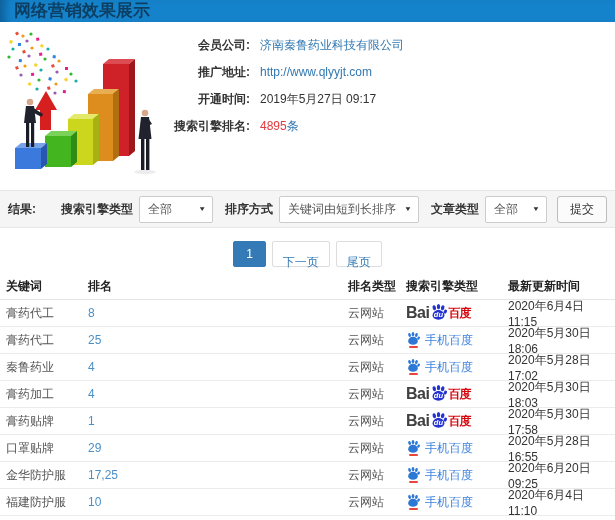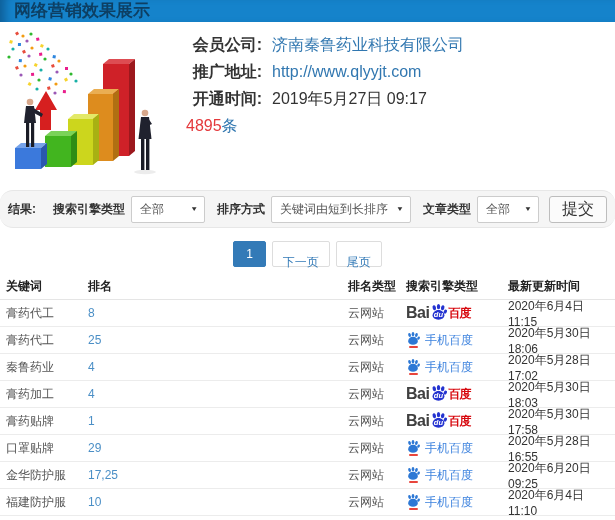--- a/index.html
+++ b/index.html
@@ -13,45 +13,45 @@
   
   .titlebar{
     height:22px;background:#1583cb;color:#0d3f63;font-size:17px;font-weight:bold;
     line-height:22px;padding-left:14px;
     box-shadow:inset 10px 0 8px -5px rgba(0,30,60,.35);
   }
 
   
   .header-zone{position:relative;height:168px;background:#fff;}
   .illus{position:absolute;left:2px;top:4px;}
-  .member-info{position:absolute;left:176px;top:14px;font-size:16px;}
+  .member-info{position:absolute;left:164px;top:14px;font-size:12px;}
   .info-row{display:flex;align-items:center;height:18px;margin-bottom:9px;}
   .info-label{width:86px;text-align:right;font-weight:bold;color:#333;flex:none;}
   .info-value{margin-left:10px;color:#333;}
   .link{color:#3177b0;cursor:pointer;}
   .red-num{color:#e4393c;}
 
   
   .filter-bar{
     height:38px;background:#f5f5f5;border-top:1px solid #e7e7e7;border-bottom:1px solid #e7e7e7;
-    display:flex;align-items:center;padding:0 8px;font-size:12px;box-sizing:border-box;border-radius:13px;
+    display:flex;align-items:center;padding:0 8px;font-size:12px;box-sizing:border-box;
   }
   .filter-bar .flabel{font-weight:bold;color:#333;white-space:nowrap;}
   .controls{margin-left:auto;display:flex;align-items:center;}
   .controls .flabel{margin:0 6px 0 12px;}
   .sel{
     display:inline-flex;align-items:center;justify-content:space-between;
     height:27px;border:1px solid #ccc;border-radius:2px;background:#fff;
     padding:0 6px 0 8px;color:#555;box-sizing:border-box;cursor:pointer;white-space:nowrap;
   }
   .sel-engine{min-width:74px;} .sel-sort{min-width:132px;} .sel-type{min-width:62px;}
   .car{font-size:8px;color:#333;margin-left:8px;transform:scaleY(.8);}
   .submit-btn{
     height:27px;margin-left:10px;padding:0 12px;border:1px solid #bdbdbd;border-radius:3px;
-    background:#fbfbfb;font-size:16px;color:#333;cursor:pointer;
+    background:#fbfbfb;font-size:12px;color:#333;cursor:pointer;
     font-family:"Liberation Sans","DejaVu Sans",sans-serif;
   }
 
   
   .pagination{display:flex;justify-content:center;margin-top:13px;font-size:12px;}
   .pg{
     height:26px;line-height:24px;padding:8px 10px;margin:0 3px;border:1px solid #ddd;
     border-radius:2px;color:#337ab7;background:#fff;box-sizing:border-box;cursor:pointer;
   }
   .pg.active{background:#337ab7;border-color:#337ab7;color:#fff;padding:0 12px;}
@@ -186,20 +186,21 @@
       </div>
       <div class="info-row">
         <span class="info-label">推广地址:</span>
         <span class="info-value link">http://www.qlyyjt.com</span>
       </div>
       <div class="info-row">
         <span class="info-label">开通时间:</span>
         <span class="info-value">2019年5月27日 09:17</span>
       </div>
       <div class="info-row">
+        <span class="info-label">搜索引擎排名:</span>
         <span class="info-value"><span class="red-num">4895</span><span class="link">条</span></span>
       </div>
     </div>
   </div>
 
   <div class="filter-bar">
     <span class="flabel">结果:</span>
     <div class="controls">
       <span class="flabel">搜索引擎类型</span>
       <span class="sel sel-engine">

